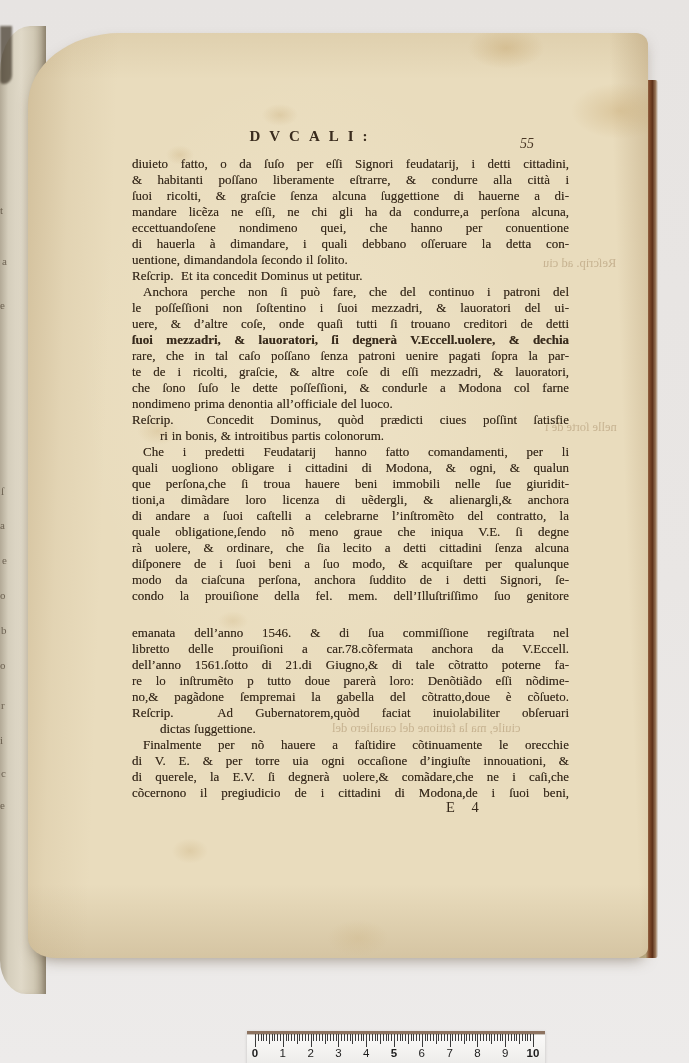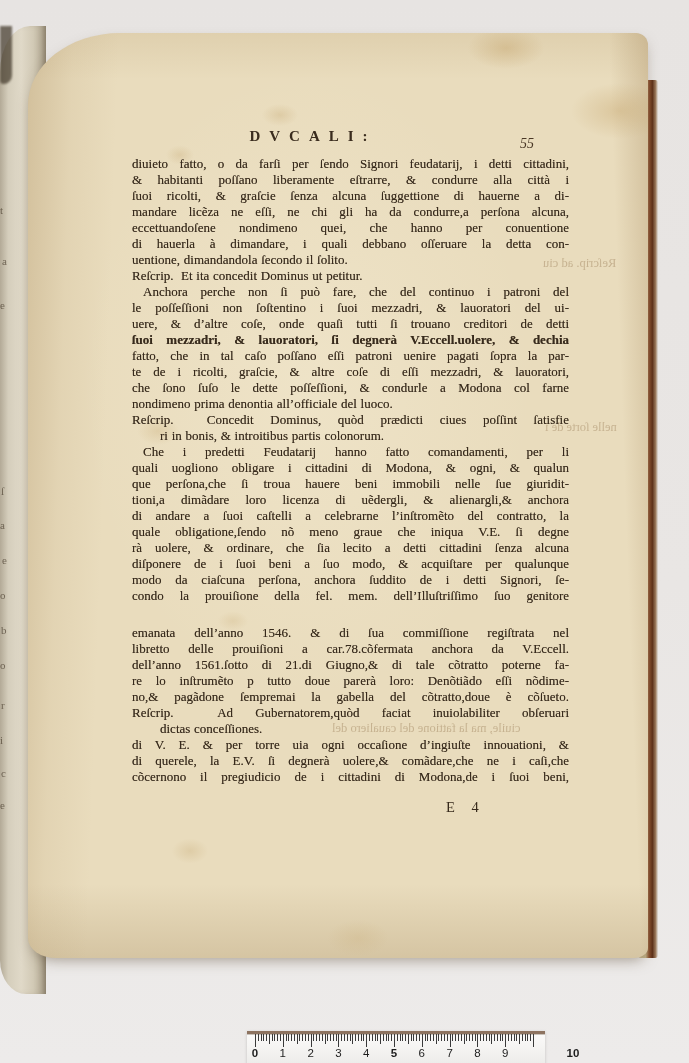--- a/index.html
+++ b/index.html
@@ -84,33 +84,33 @@
       <div class="frag" style="left: 1px; top: 742px;">c</div>
       <div class="frag" style="left: 0px; top: 774px;">e</div>
     </div>
   <div id="gutter-notch"></div>
   <div id="cover"></div>
 
   <div id="page">
     <div id="running-title">DVCALI:</div>
     <div id="folio">55</div>
     <div id="text-block">
-        <div class="tline tl-just" style="text-indent: 0px;">diuieto fatto, o da farſi per ſendo Signori feudatarij, i detti cittadini,</div>
+        <div class="tline tl-just" style="text-indent: 0px;">diuieto fatto, o da ſuſo per eſſi Signori feudatarij, i detti cittadini,</div>
         <div class="tline tl-just" style="text-indent: 0px;">&amp; habitanti poſſano liberamente eſtrarre, &amp; condurre alla città i</div>
         <div class="tline tl-just" style="text-indent: 0px;">ſuoi ricolti, &amp; graſcie ſenza alcuna ſuggettione di hauerne a di-</div>
         <div class="tline tl-just" style="text-indent: 0px;">mandare licẽza ne eſſi, ne chi gli ha da condurre,a perſona alcuna,</div>
         <div class="tline tl-just" style="text-indent: 0px;">eccettuandoſene nondimeno quei, che hanno per conuentione</div>
         <div class="tline tl-just" style="text-indent: 0px;">di hauerla à dimandare, i quali debbano oſſeruare la detta con-</div>
         <div class="tline tl-left" style="text-indent: 0px;">uentione, dimandandola ſecondo il ſolito.</div>
         <div class="tline tl-left" style="text-indent: 0px;">Reſcrip.&nbsp; Et ita concedit Dominus ut petitur.</div>
         <div class="tline tl-just" style="text-indent: 11px;">Anchora perche non ſi può fare, che del continuo i patroni del</div>
         <div class="tline tl-just" style="text-indent: 0px;">le poſſeſſioni non ſoſtentino i ſuoi mezzadri, &amp; lauoratori del ui-</div>
         <div class="tline tl-just" style="text-indent: 0px;">uere, &amp; d’altre coſe, onde quaſi tutti ſi trouano creditori de detti</div>
         <div class="tline tl-just" style="text-indent: 0px; font-weight: bold;">ſuoi mezzadri, &amp; lauoratori, ſi degnerà V.Eccell.uolere, &amp; dechia</div>
-        <div class="tline tl-just" style="text-indent: 0px;">fatto, che in tal caſo poſſano eſſi patroni uenire pagati ſopra la par-</div>
+        <div class="tline tl-just" style="text-indent: 0px;">rare, che in tal caſo poſſano ſenza patroni uenire pagati ſopra la par-</div>
         <div class="tline tl-just" style="text-indent: 0px;">te de i ricolti, graſcie, &amp; altre coſe di eſſi mezzadri, &amp; lauoratori,</div>
         <div class="tline tl-just" style="text-indent: 0px;">che ſono ſuſo le dette poſſeſſioni, &amp; condurle a Modona col farne</div>
         <div class="tline tl-left" style="text-indent: 0px;">nondimeno prima denontia all’officiale del luoco.</div>
         <div class="tline tl-just" style="text-indent: 0px;">Reſcrip.&nbsp; Concedit Dominus, quòd prædicti ciues poſſint ſatisfie</div>
         <div class="tline tl-left" style="text-indent: 28px;">ri in bonis, &amp; introitibus partis colonorum.</div>
         <div class="tline tl-just" style="text-indent: 11px;">Che i predetti Feudatarij hanno fatto comandamenti, per li</div>
         <div class="tline tl-just" style="text-indent: 0px;">quali uogliono obligare i cittadini di Modona, &amp; ogni, &amp; qualun</div>
         <div class="tline tl-just" style="text-indent: 0px;">que perſona,che ſi troua hauere beni immobili nelle ſue giuridit-</div>
         <div class="tline tl-just" style="text-indent: 0px;">tioni,a dimãdare loro licenza di uẽdergli, &amp; alienargli,&amp; anchora</div>
         <div class="tline tl-just" style="text-indent: 0px;">di andare a ſuoi caſtelli a celebrarne l’inſtromẽto del contratto, la</div>
@@ -118,21 +118,22 @@
         <div class="tline tl-just" style="text-indent: 0px;">rà uolere, &amp; ordinare, che ſia lecito a detti cittadini ſenza alcuna</div>
         <div class="tline tl-just" style="text-indent: 0px;">diſponere de i ſuoi beni a ſuo modo, &amp; acquiſtare per qualunque</div>
         <div class="tline tl-just" style="text-indent: 0px;">modo da ciaſcuna perſona, anchora ſuddito de i detti Signori, ſe-</div>
         <div class="tline tl-just" style="text-indent: 0px;">condo la prouiſione della fel. mem. dell’Illuſtriſſimo ſuo genitore</div>
         <div class="tline tl-just" style="text-indent: 0px; margin-top: 21px;">emanata dell’anno 1546. &amp; di ſua commiſſione regiſtrata nel</div>
         <div class="tline tl-just" style="text-indent: 0px;">libretto delle prouiſioni a car.78.cõfermata anchora da V.Eccell.</div>
         <div class="tline tl-just" style="text-indent: 0px;">dell’anno 1561.ſotto di 21.di Giugno,&amp; di tale cõtratto poterne fa-</div>
         <div class="tline tl-just" style="text-indent: 0px;">re lo inſtrumẽto p tutto doue parerà loro: Denõtiãdo eſſi nõdime-</div>
         <div class="tline tl-just" style="text-indent: 0px;">no,&amp; pagãdone ſempremai la gabella del cõtratto,doue è cõſueto.</div>
         <div class="tline tl-just" style="text-indent: 0px;">Reſcrip.&nbsp; Ad Gubernatorem,quòd faciat inuiolabiliter obſeruari</div>
-        <div class="tline tl-left" style="text-indent: 28px;">dictas conceſſiones.</div>
+        <div class="tline tl-left" style="text-indent: 28px;">dictas ſuggettione.</div>
+        <div class="tline tl-just" style="text-indent: 11px;">Finalmente per nõ hauere a faſtidire cõtinuamente le orecchie</div>
         <div class="tline tl-just" style="text-indent: 0px;">di V. E. &amp; per torre uia ogni occaſione d’ingiuſte innouationi, &amp;</div>
         <div class="tline tl-just" style="text-indent: 0px;">di querele, la E.V. ſi degnerà uolere,&amp; comãdare,che ne i caſi,che</div>
         <div class="tline tl-just" style="text-indent: 0px;">cõcernono il pregiudicio de i cittadini di Modona,de i ſuoi beni,</div>
       </div>
     <div id="signature">E 4</div>
   </div>
 
   <div id="ruler">
     <div id="ruler-ticks">
         <div class="tick" style="left: 8px; height: 13px;"></div>
@@ -241,19 +242,19 @@
         <span class="rnum b" style="left: 8px;">0</span>
         <span class="rnum" style="left: 35.8px;">1</span>
         <span class="rnum" style="left: 63.6px;">2</span>
         <span class="rnum" style="left: 91.4px;">3</span>
         <span class="rnum" style="left: 119.2px;">4</span>
         <span class="rnum b" style="left: 147px;">5</span>
         <span class="rnum" style="left: 174.8px;">6</span>
         <span class="rnum" style="left: 202.6px;">7</span>
         <span class="rnum" style="left: 230.4px;">8</span>
         <span class="rnum" style="left: 258.2px;">9</span>
-        <span class="rnum b" style="left: 286px; margin-left: 40px;">10</span>
+        <span class="rnum b" style="left: 286px;">10</span>
       </div>
   </div>
 <div class="bleed" style="left: 543px; top: 256px;">Reſcrip. ad ciu</div>
     <div class="bleed" style="left: 545px; top: 420px;">nelle ſorte de i</div>
     <div class="bleed" style="left: 332px; top: 721px;">ciuile, ma la fattione del caualiero del</div>
   </div>
 
 </body></html>

